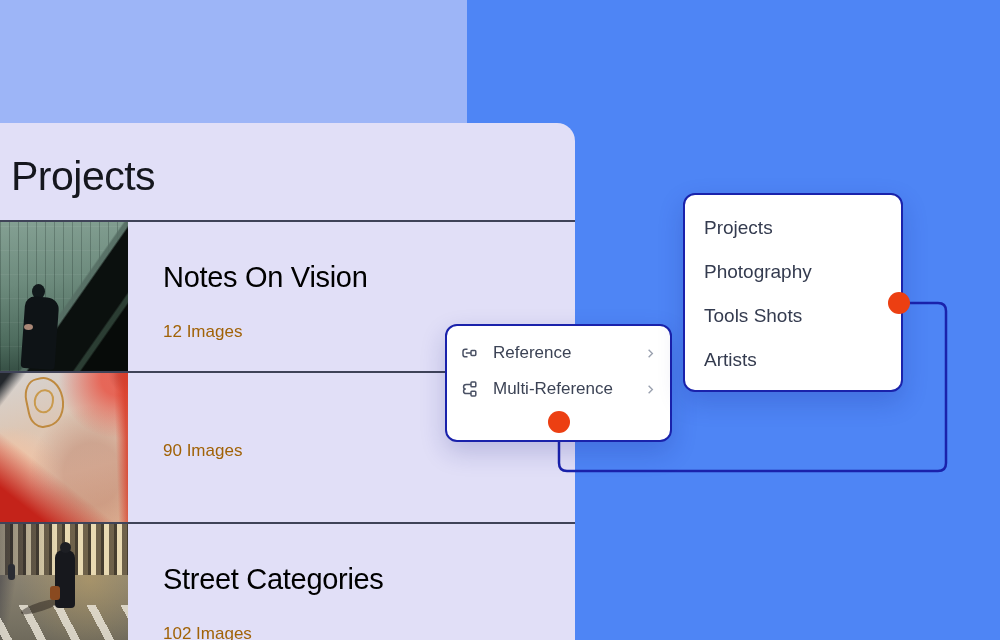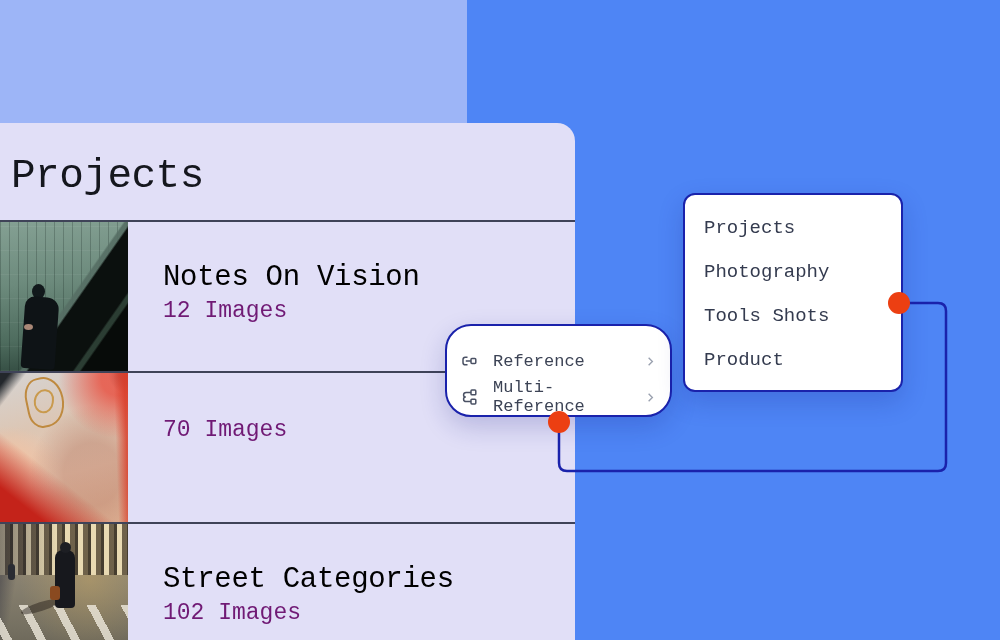--- a/index.html
+++ b/index.html
@@ -1,32 +1,32 @@
 <!DOCTYPE html>
 <html><head>
 <meta charset="utf-8">
 <style>
   html,body{margin:0;padding:0;background:#4e85f5;}
   .stage{position:relative;width:1000px;height:640px;overflow:hidden;
-         font-family:Liberation Mono, monospace;background:#4e85f5;}
+         font-family:Liberation Sans, sans-serif;background:#4e85f5;}
 
   
   .bg-topleft{position:absolute;left:0;top:0;width:467px;height:123px;background:#9db5f7;}
 
   
   .panel{position:absolute;left:0;top:123px;width:575px;height:517px;
          background:#e1dff7;border-top-right-radius:18px;overflow:hidden;}
   .panel-header{height:97px;border-bottom:2px solid #3f4358;box-sizing:content-box;}
   .panel-header h1{margin:0;padding:30px 0 0 11px;font-size:41px;font-weight:500;
                    letter-spacing:-0.5px;color:#15171e;line-height:1.15;}
   .row{display:flex;height:149px;border-bottom:2px solid #3f4358;}
   .thumb{position:relative;width:128px;height:100%;flex:0 0 128px;overflow:hidden;}
   .row-info{padding:40px 0 0 35px;}
   .row-title{font-size:29px;font-weight:500;letter-spacing:-0.3px;color:#000000;line-height:1.1;}
-  .row-count{margin-top:4px;font-size:23px;color:#701a75;}
+  .row-count{margin-top:28px;font-size:17px;color:#a16207;}
 
   
   .t1-wall{position:absolute;inset:0;background:
      repeating-linear-gradient(90deg, rgba(8,22,18,.22) 0 1px, transparent 1px 9px),
      repeating-linear-gradient(0deg, rgba(255,255,255,.05) 0 1px, transparent 1px 24px),
      linear-gradient(175deg,#84a093 0%,#6c8a7c 40%,#4e6c5e 75%,#2e463c 100%);}
   .t1-esc{position:absolute;inset:0;background:
      linear-gradient(125deg, transparent 53%, rgba(86,110,100,.9) 54% 56%,
        #0b100e 57% 76%, #2b3d33 77% 79%, #070b09 80%);}
   .t1-head{position:absolute;left:32px;top:62px;width:13px;height:15px;border-radius:50%;background:#11181b;}
@@ -64,21 +64,21 @@
   .t3-far{position:absolute;left:8px;top:40px;width:7px;height:16px;border-radius:3px;background:#2a2c33;}
   .t3-shadow{position:absolute;left:20px;top:78px;width:42px;height:9px;border-radius:50%;
      background:rgba(30,25,20,.45);transform:rotate(-18deg);}
 
   
   svg.connector{position:absolute;left:0;top:0;z-index:5;pointer-events:none;}
 
   
   .card{position:absolute;background:#ffffff;border:2.5px solid #1a22ab;border-radius:12px;
         box-shadow:0 10px 26px rgba(18,24,130,.20);z-index:10;box-sizing:border-box;}
-  .submenu{left:445px;top:324px;width:227px;height:93px;padding:17px 12px;border-radius:26px;}
+  .submenu{left:445px;top:324px;width:227px;height:118px;padding:9px 12px;}
   .submenu-item{display:flex;align-items:center;height:36px;cursor:pointer;}
   .submenu-item .label{margin-left:14px;font-size:17px;color:#3c4355;}
   .submenu-item .chev{margin-left:auto;display:flex;}
   .mainmenu{left:683px;top:193px;width:220px;height:199px;padding:11px 0;}
   .mainmenu-item{display:flex;align-items:center;height:44px;padding-left:19px;
                  font-size:19px;color:#343b4f;cursor:pointer;}
 
   .dot{position:absolute;width:22px;height:22px;border-radius:50%;background:#ec3f12;z-index:20;}
   .dot-a{left:888px;top:292px;}
   .dot-b{left:548px;top:411px;}
@@ -111,21 +111,21 @@
 
     <div class="row">
       <div class="thumb">
         <div class="t2-base"></div>
         <div class="t2-red"></div>
         <div class="t2-ear">
           <div class="t2-ear-inner"></div>
         </div>
       </div>
       <div class="row-info">
-        <div class="row-count">70 Images</div>
+        <div class="row-count">90 Images</div>
       </div>
     </div>
 
     <div class="row">
       <div class="thumb">
         <div class="t3-base"></div>
         <div class="t3-bldg"></div>
         <div class="t3-cross"></div>
         <div class="t3-shadow"></div>
         <div class="t3-far"></div>
@@ -181,20 +181,20 @@
     <div class="mainmenu-item">
       <span>Projects</span>
     </div>
     <div class="mainmenu-item">
       <span>Photography</span>
     </div>
     <div class="mainmenu-item">
       <span>Tools Shots</span>
     </div>
     <div class="mainmenu-item">
-      <span>Product</span>
+      <span>Artists</span>
     </div>
   </div>
 
   <div class="dot dot-a"></div>
   <div class="dot dot-b"></div>
 
 </div>
 
 </body></html>

